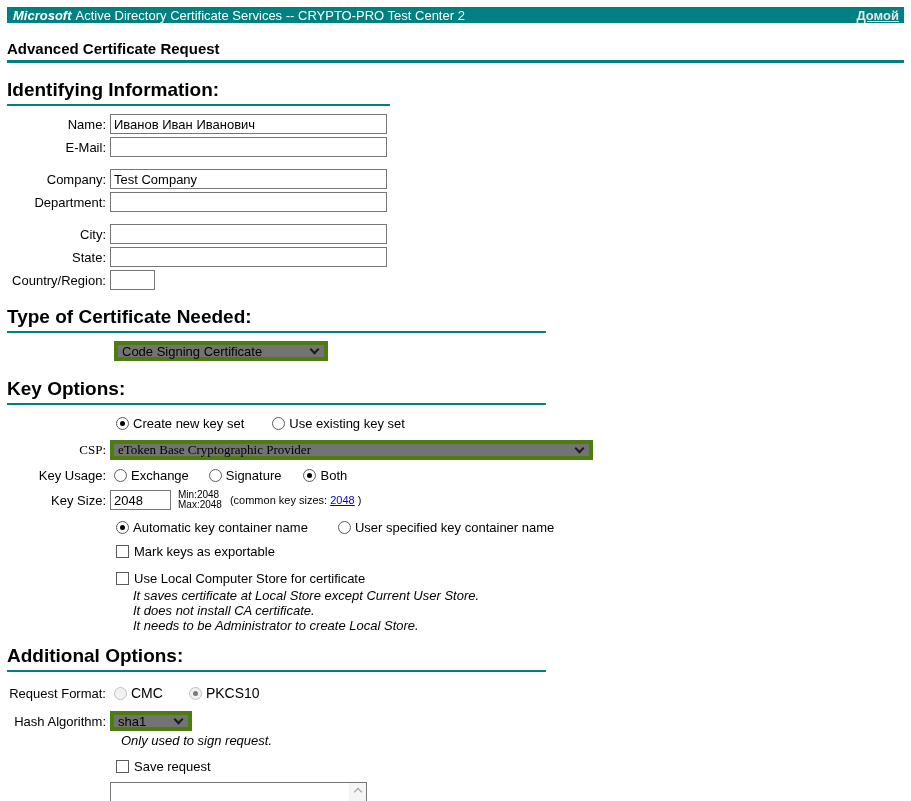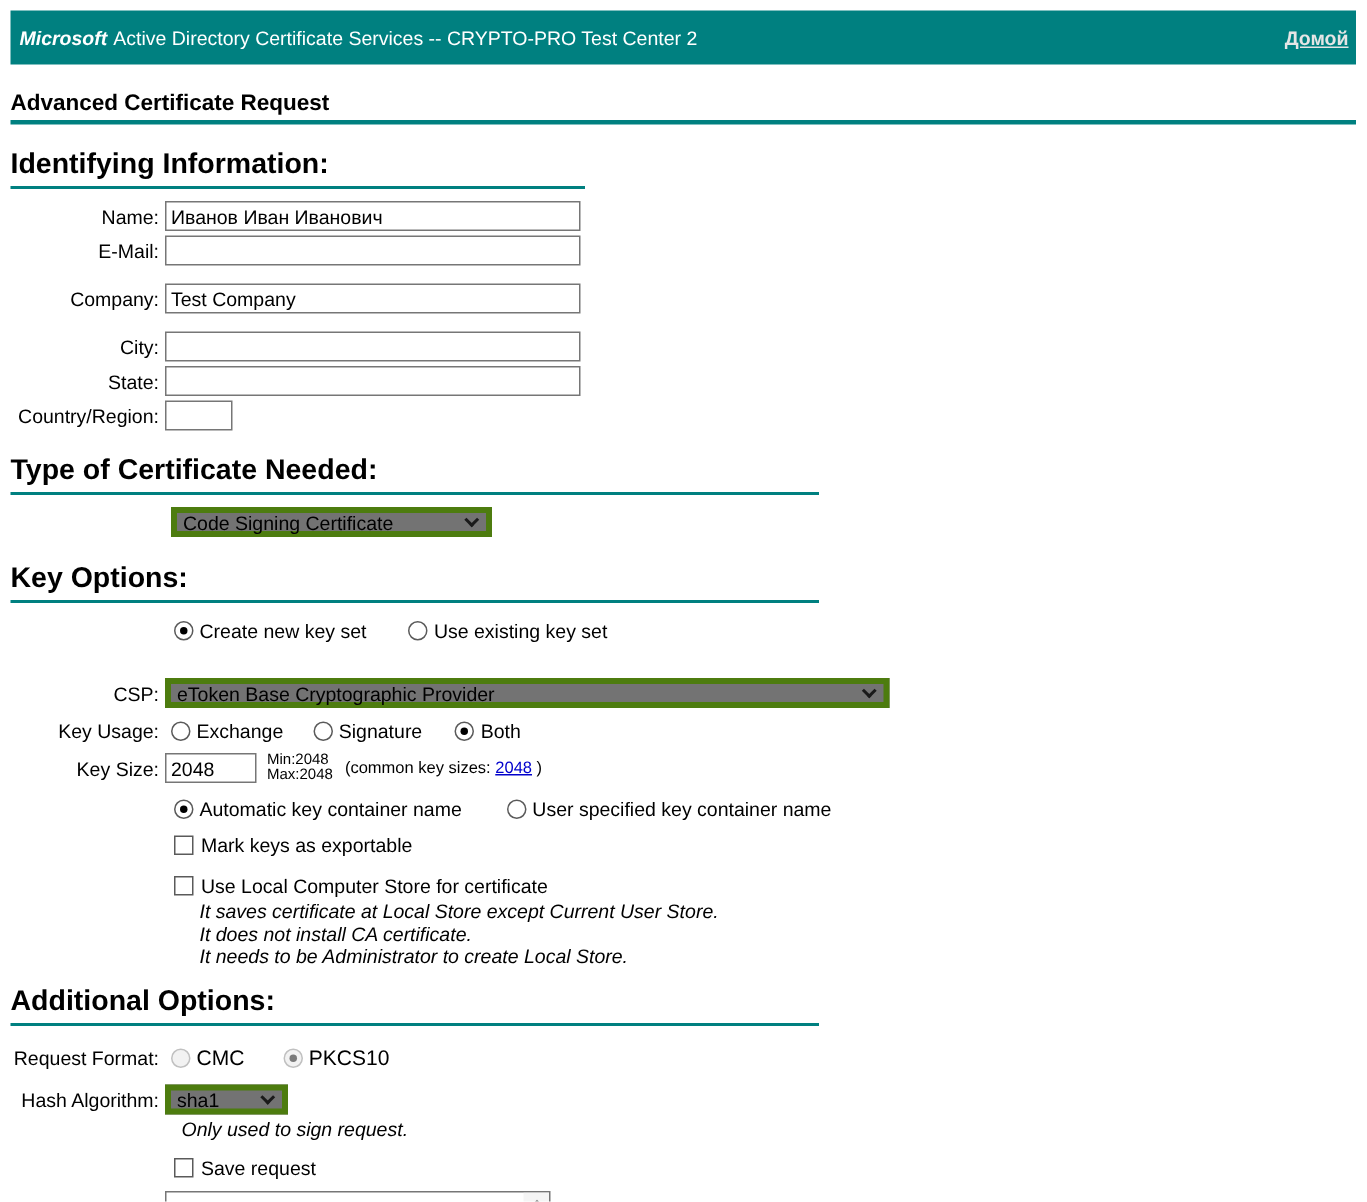--- a/index.html
+++ b/index.html
@@ -6,21 +6,21 @@
   html,body { margin:0; padding:0; }
   body {
     width:911px; height:801px; overflow:hidden;
     background:#fff; color:#000;
     font-family:"Liberation Sans", sans-serif; font-size:13px;
   }
   .page { padding:7px 7px 0 7px; }
 
   
   .topbar {
-    background:#008080; color:#fff; height:36px;
+    background:#008080; color:#fff; height:16px;
     display:flex; align-items:center; justify-content:space-between;
     padding:0 5px 0 6px; font-size:13px;
   }
   .brand { font-weight:bold; font-style:italic; margin-right:4px; }
   .home-link { color:#e5e5e5; font-weight:bold; text-decoration:underline; cursor:pointer; }
 
   
   .page-title { margin-top:17px; font-size:15px; font-weight:bold; }
   .main-rule { border:none; border-top:3px solid #008080; margin:3px 0 0 0; }
 
@@ -128,20 +128,24 @@
     <input class="txt w-main" value="Иванов Иван Иванович" style="">
   </div>
   <div class="frow">
     <span class="flabel">E-Mail:</span>
     <input class="txt w-main" value="" style="">
   </div>
   <div class="frow gap-top">
     <span class="flabel">Company:</span>
     <input class="txt w-main" value="Test Company" style="">
   </div>
+  <div class="frow">
+    <span class="flabel">Department:</span>
+    <input class="txt w-main" value="" style="">
+  </div>
   <div class="frow gap-top">
     <span class="flabel">City:</span>
     <input class="txt w-main" value="" style="">
   </div>
   <div class="frow">
     <span class="flabel">State:</span>
     <input class="txt w-main" value="" style="">
   </div>
   <div class="frow">
     <span class="flabel">Country/Region:</span>
@@ -161,21 +165,21 @@
     <span class="opt" style="margin-left:6px;">
       <span class="radio checked"></span>
       <span>Create new key set</span>
     </span>
     <span class="opt" style="margin-left:28px;">
       <span class="radio"></span>
       <span>Use existing key set</span>
     </span>
   </div>
 
-  <div class="frow" style="margin-top:24px;">
+  <div class="frow" style="margin-top:9px;font-family:Liberation Serif, serif;">
     <span class="flabel">CSP:</span>
     <div class="select" style="width:483px;">
       <span>eToken Base Cryptographic Provider</span>
       <span class="chev"></span>
     </div>
   </div>
 
   <div class="frow" style="margin-top:8px;">
     <span class="flabel">Key Usage:</span>
     <span class="opt" style="margin-left:4px;">

